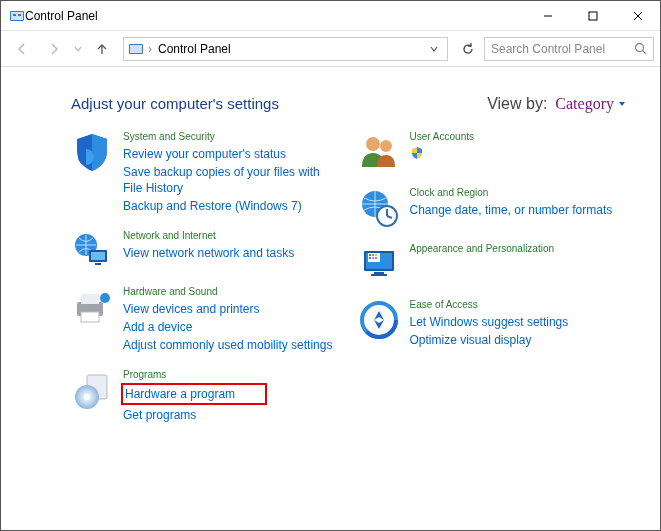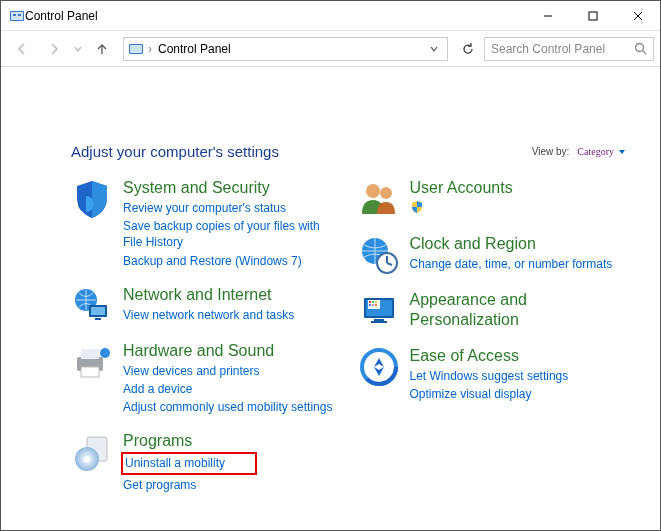--- a/index.html
+++ b/index.html
@@ -68,32 +68,31 @@
     gap: 6px;
   }
   .searchbox .ph { flex:1; font-size:12px; color:#888;}
   .searchbox .mag { color:#888;}
   .content {
     flex: 1;
     overflow: auto;
     padding: 28px 34px 20px 70px;
   }
   .heading {
-    display: flex; align-items: center;
+    display: flex; align-items: flex-start;
     margin-bottom: 18px;
-    margin-top: 48px;
   }
   .heading h1 {
     flex: 1;
     margin: 0;
     font-size: 15px;
     font-weight: 400;
     color: #1b3e8f;
   }
-  .viewby { font-size: 10px; color: #444; display:flex; align-items:center; gap:8px;}
+  .viewby { font-size: 16px; color: #444; display:flex; align-items:center; gap:8px;}
   .viewby .val { color: #701a75; display:flex; align-items:center; gap:4px;font-family:Liberation Serif, serif;}
   .cols {
     display: flex;
     gap: 18px;
     align-items: flex-start;
   }
   .col { flex: 1; }
   .cat {
     display: flex;
     gap: 10px;
@@ -101,21 +100,21 @@
     align-items: flex-start;
   }
   .cat .icon {
     width: 42px; height: 42px;
     flex: 0 0 42px;
     display:flex; align-items:center; justify-content:center;
   }
   .cat .txt { flex: 1; }
   .cat .t {
     color: #2b7a2b;
-    font-size: 16px;
+    font-size: 10px;
     margin: 0 0 2px 0;
     line-height: 1.25;
   }
   .cat .sub {
     color: #0066cc;
     font-size: 12px;
     margin: 0 0 2px 0;
     line-height: 1.35;
     display: block;
   }
@@ -297,21 +296,21 @@
                     <stop offset="60%" stop-color="#bcd5ee"></stop>
                     <stop offset="100%" stop-color="#8fb5db"></stop>
                   </radialGradient>
                 </defs>
                 <circle cx="16" cy="28" r="3" fill="#fff"></circle>
               </svg>
           </div>
           <div class="txt">
             <div class="t">Programs</div>
             <span class="highlight-box">
-              <span class="sub" style="margin:0;">Uninstall a mobility</span>
+              <span class="sub" style="margin:0;">Hardware a program</span>
             </span>
             <span class="sub">Get programs</span>
           </div>
         </div>
 
       </div>
 
       <div class="col">
 
         <div class="cat">

